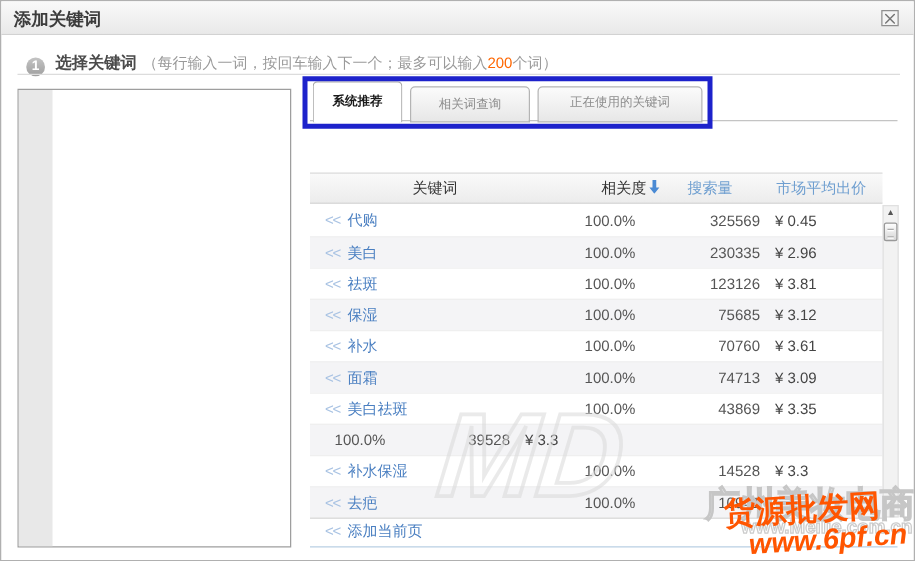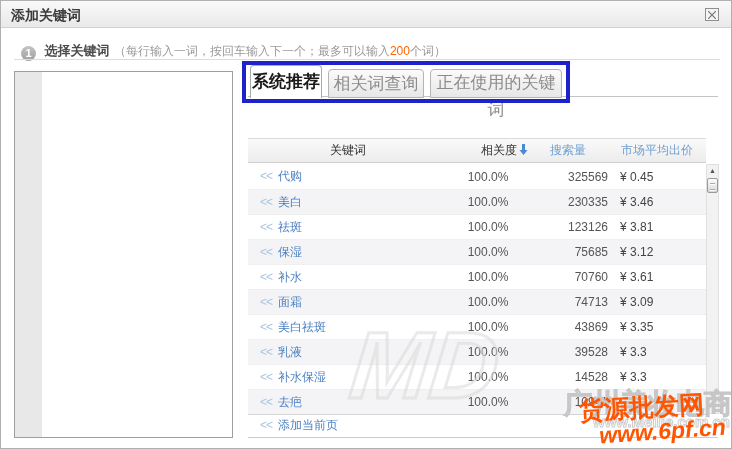--- a/index.html
+++ b/index.html
@@ -35,21 +35,21 @@
     border:none; outline:none; resize:none; font-size:12px; padding:3px; background:transparent; }
 
   
   .panel { position:absolute; left:247px; top:62px; width:470px; height:375px;
     border-bottom:1px solid #b9cfe4; }
 
   
   .tabs-row { position:absolute; left:0; top:0; width:100%; height:34px;
     border-bottom:1px solid #c4c4c4; }
   .tab { position:absolute; top:6px; height:29px; line-height:27px; text-align:center;
-    font-size:17px; color:#8c8c8c; background:linear-gradient(#fbfbfb,#e7e7e7);
+    font-size:10px; color:#8c8c8c; background:linear-gradient(#fbfbfb,#e7e7e7);
     border:1px solid #b4b4b4; border-radius:4px 4px 0 0; cursor:pointer; }
   .tab.active { top:2px; height:33px; line-height:31px; background:#fff; color:#1a1a1a;
     font-weight:bold; border:1px solid #a9a9a9; border-bottom:none; z-index:3; }
   .tab1 { left:2px;  width:72px; }
   .tab2 { left:80px; width:96px; }
   .tab3 { left:182px; width:132px;font-family:Liberation Mono, monospace; }
   .annotation-box { position:absolute; left:-6px; top:-2px; width:328px; height:42px;
     border:4px solid #1d22cb; z-index:6; pointer-events:none; }
 
   
@@ -165,21 +165,21 @@
       <div class="trow">
         <span class="c-kw"><span class="kw-link"><span class="kw-prefix">&lt;&lt;</span><span>代购</span></span></span>
         <span class="c-rel">100.0%</span>
         <span class="c-vol">325569</span>
         <span class="c-bid">¥ 0.45</span>
       </div>
       <div class="trow even">
         <span class="c-kw"><span class="kw-link"><span class="kw-prefix">&lt;&lt;</span><span>美白</span></span></span>
         <span class="c-rel">100.0%</span>
         <span class="c-vol">230335</span>
-        <span class="c-bid">¥ 3.46</span>
+        <span class="c-bid">¥ 2.96</span>
       </div>
       <div class="trow">
         <span class="c-kw"><span class="kw-link"><span class="kw-prefix">&lt;&lt;</span><span>祛斑</span></span></span>
         <span class="c-rel">100.0%</span>
         <span class="c-vol">123126</span>
         <span class="c-bid">¥ 3.81</span>
       </div>
       <div class="trow even">
         <span class="c-kw"><span class="kw-link"><span class="kw-prefix">&lt;&lt;</span><span>保湿</span></span></span>
         <span class="c-rel">100.0%</span>
@@ -198,21 +198,20 @@
         <span class="c-vol">74713</span>
         <span class="c-bid">¥ 3.09</span>
       </div>
       <div class="trow">
         <span class="c-kw"><span class="kw-link"><span class="kw-prefix">&lt;&lt;</span><span>美白祛斑</span></span></span>
         <span class="c-rel">100.0%</span>
         <span class="c-vol">43869</span>
         <span class="c-bid">¥ 3.35</span>
       </div>
       <div class="trow even">
-        <span class="c-kw"><span class="kw-link"><span class="kw-prefix">&lt;&lt;</span><span>乳液</span></span></span>
         <span class="c-rel">100.0%</span>
         <span class="c-vol">39528</span>
         <span class="c-bid">¥ 3.3</span>
       </div>
       <div class="trow">
         <span class="c-kw"><span class="kw-link"><span class="kw-prefix">&lt;&lt;</span><span>补水保湿</span></span></span>
         <span class="c-rel">100.0%</span>
         <span class="c-vol">14528</span>
         <span class="c-bid">¥ 3.3</span>
       </div>

